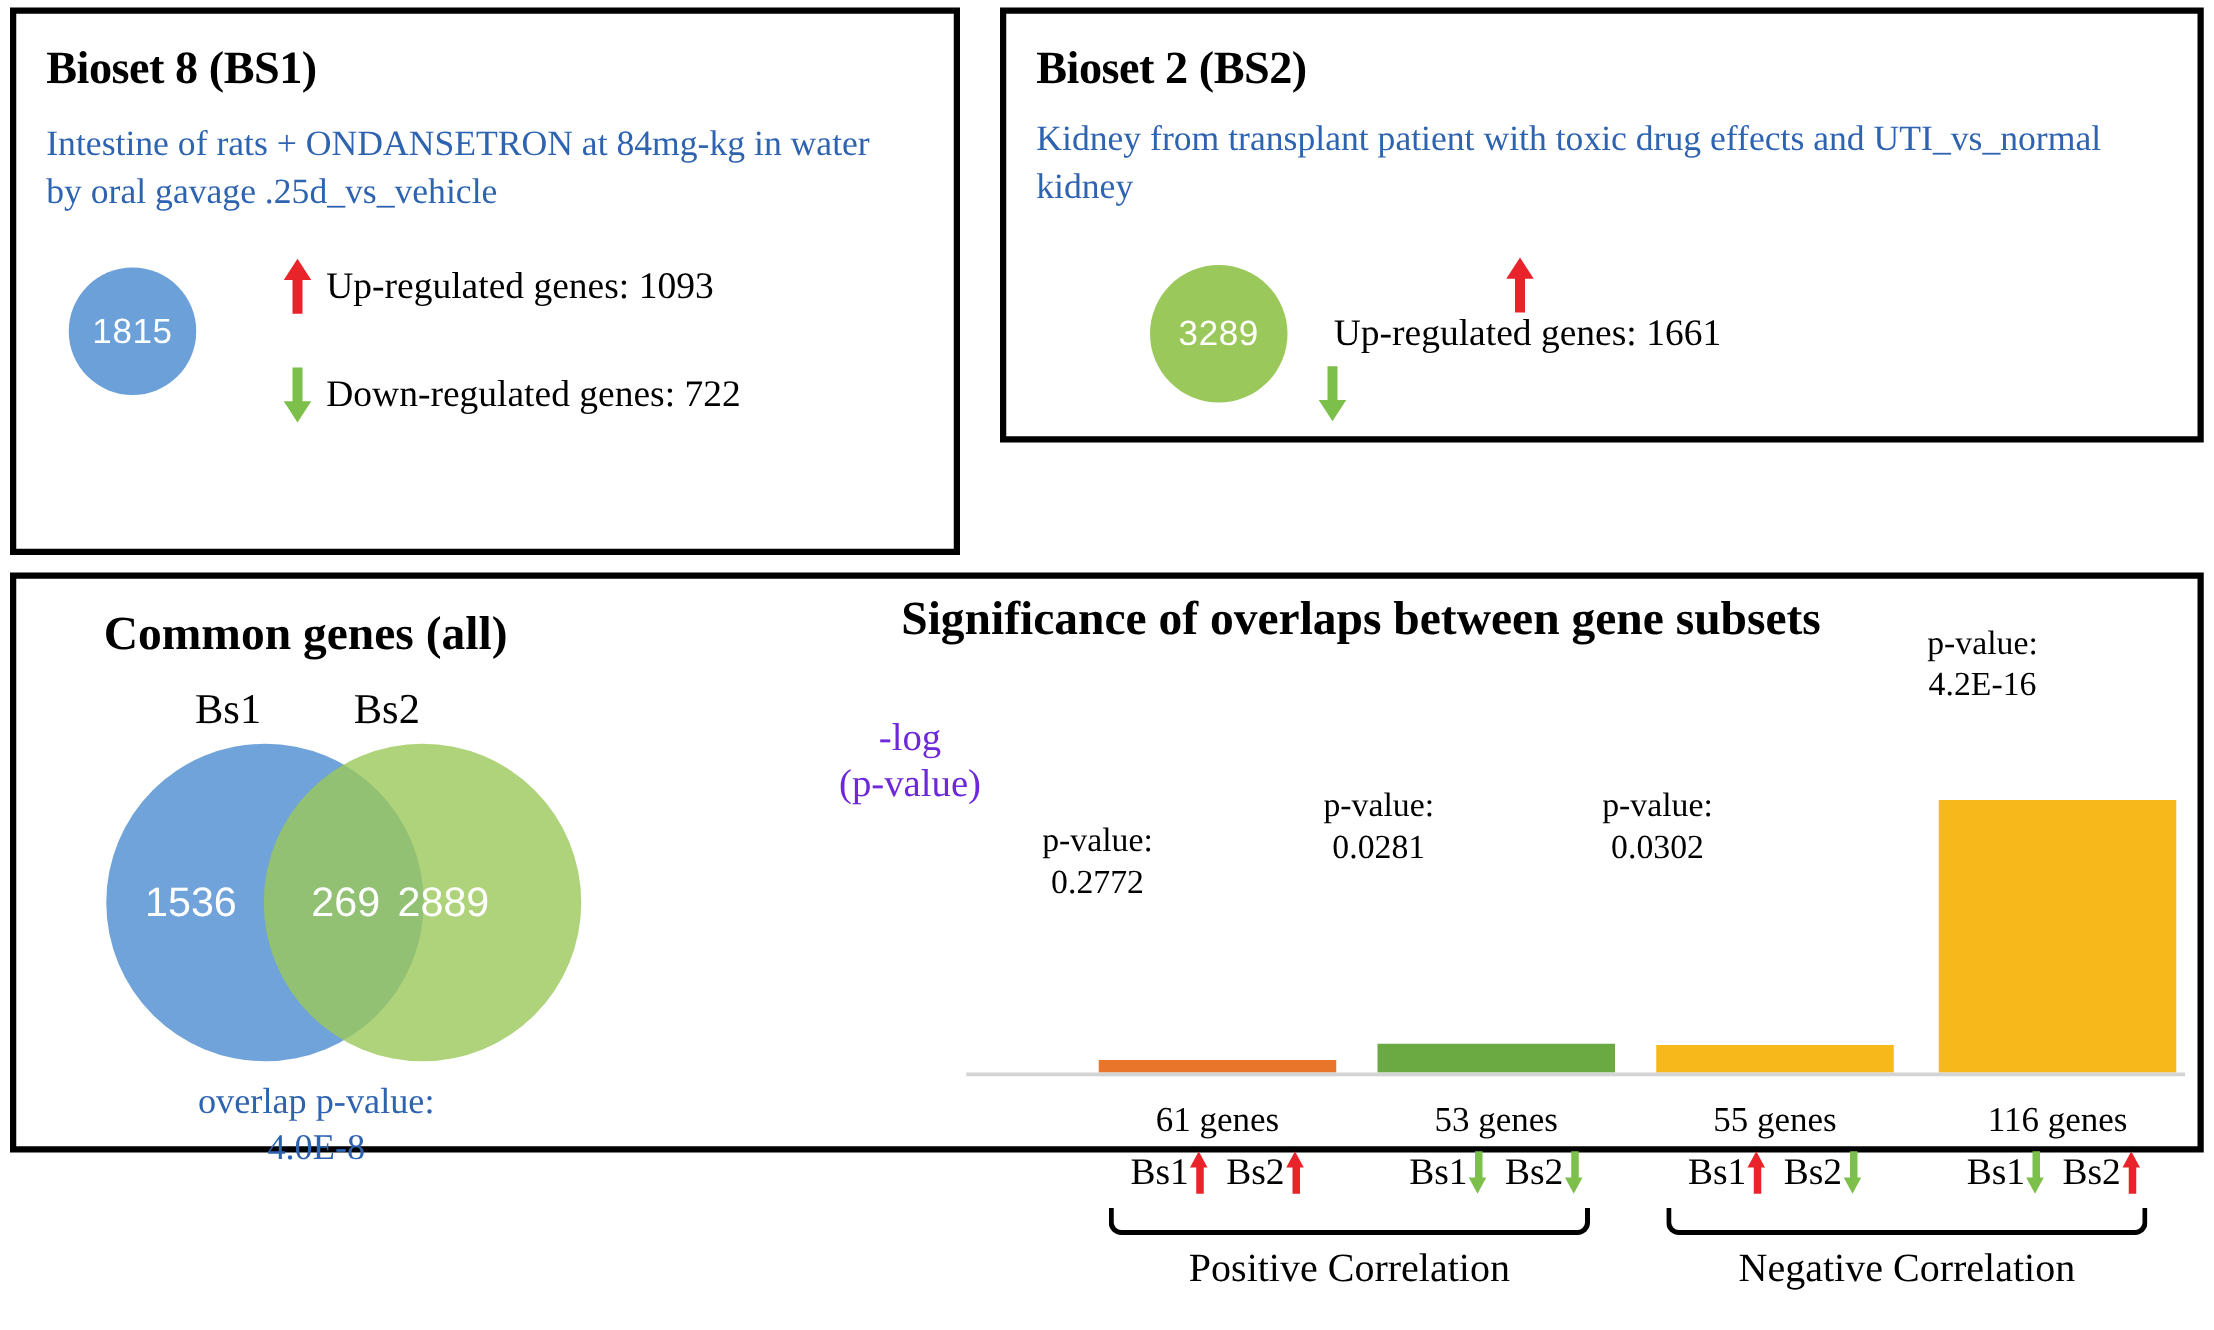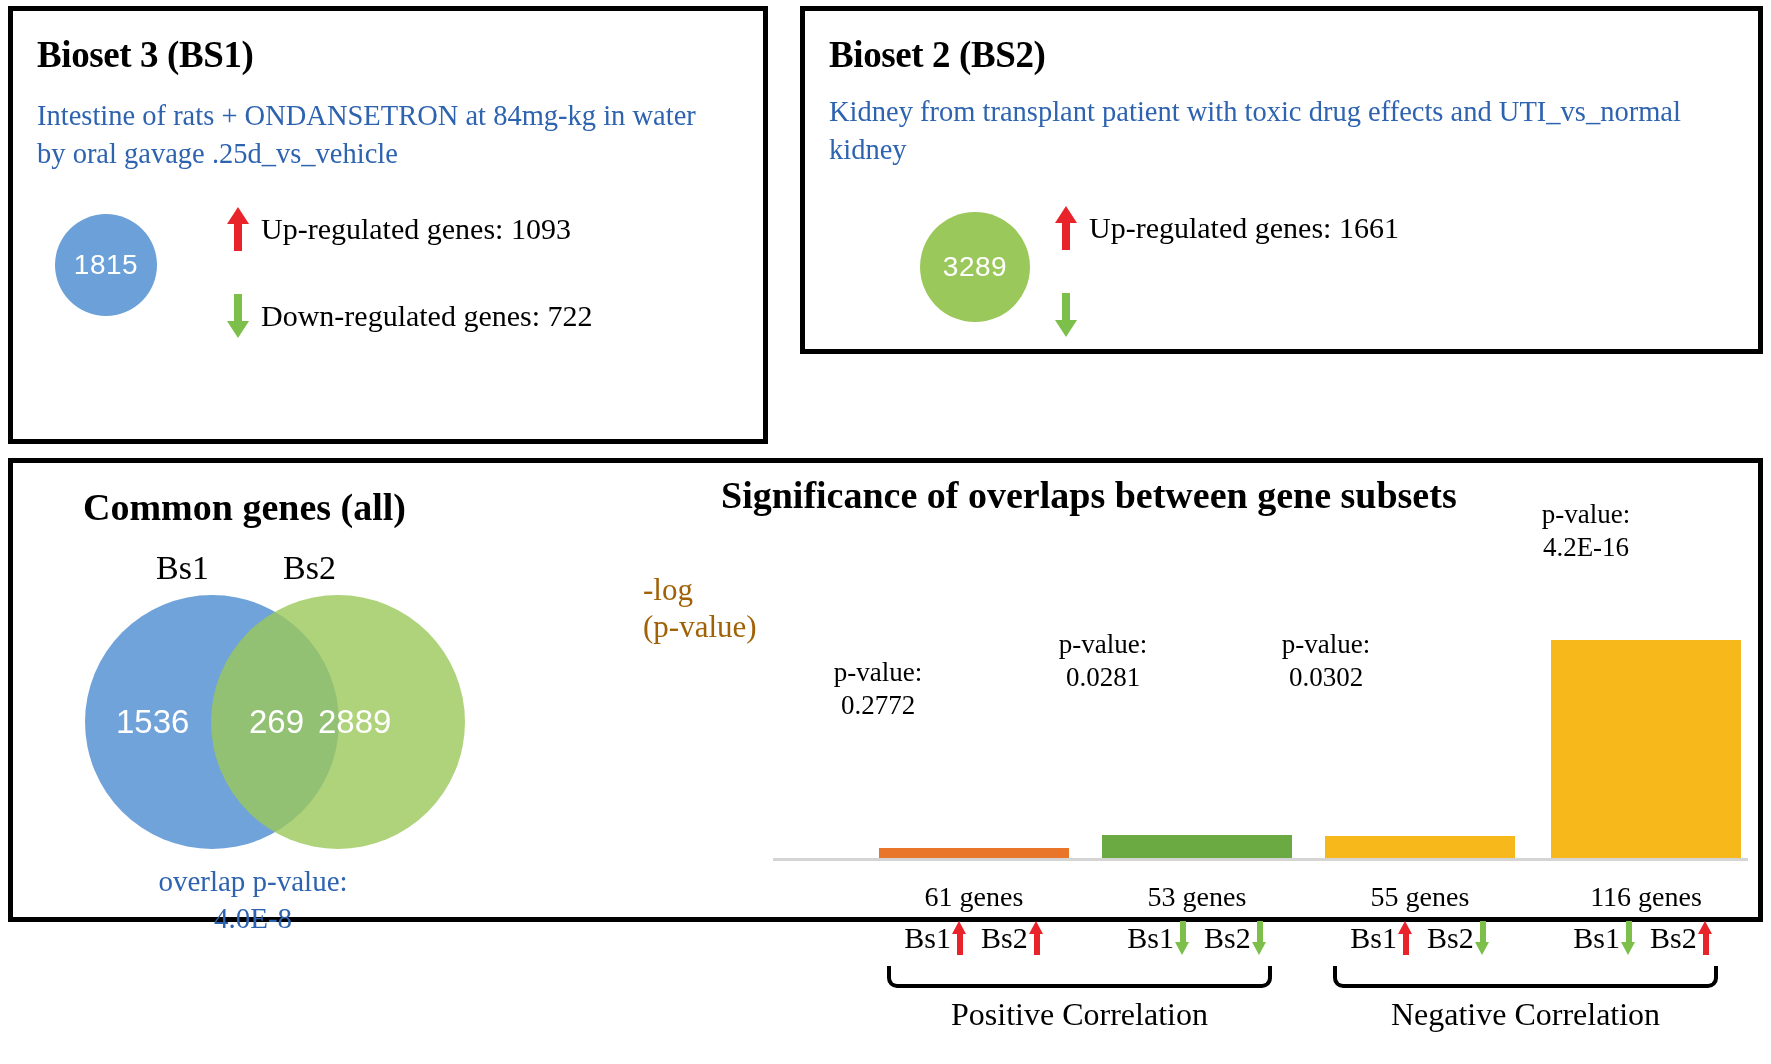--- a/index.html
+++ b/index.html
@@ -148,24 +148,24 @@
     text-align: center;
     font-size: 29px;
     line-height: 1.25;
     color: #2E63B0;
     white-space: nowrap;
   }
 
   
   #axis-label {
     position: absolute;
-    text-align: left;
+    text-align: center;
     font-size: 31px;
     line-height: 1.2;
-    color: #a16207;
+    color: #6d28d9;
   }
   #baseline {
     position: absolute;
     height: 3px;
     background: #D4D4D4;
   }
   .bar {
     position: absolute;
     box-sizing: border-box;
   }
@@ -215,21 +215,21 @@
     color: #000000;
     white-space: nowrap;
   }
 </style>
 </head>
 <body>
 
 <div id="figure">
 
   <div class="panel" id="panel-bs1">
-    <div class="bioset-title" style="left:24px; top:22px;">Bioset 3 (BS1)</div>
+    <div class="bioset-title" style="left:24px; top:22px;">Bioset 8 (BS1)</div>
     <div class="bioset-desc" style="left:24px; top:86px; width:690px;">Intestine of rats + ONDANSETRON at 84mg-kg in water by oral gavage .25d_vs_vehicle</div>
 
     <div class="bubble bubble-blue" style="left:42px; top:203px; width:102px; height:102px;">
       <span>1815</span>
     </div>
 
     <div class="reg-row" style="left:214px; top:196px;">
       <span class="arrow arrow-up arrow-red">
         <span class="head"></span>
           <span class="shaft"></span>
@@ -247,21 +247,21 @@
   </div>
 
   <div class="panel" id="panel-bs2">
     <div class="bioset-title" style="left:24px; top:22px;">Bioset 2 (BS2)</div>
     <div class="bioset-desc" style="left:24px; top:82px; width:900px;">Kidney from transplant patient with toxic drug effects and UTI_vs_normal kidney</div>
 
     <div class="bubble bubble-green" style="left:115px; top:201px; width:110px; height:110px;">
       <span>3289</span>
     </div>
 
-    <div class="reg-row" style="left:250px; top:195px;">
+    <div class="reg-row" style="left:250px; top:195px;flex-direction:column;">
       <span class="arrow arrow-up arrow-red">
         <span class="head"></span>
           <span class="shaft"></span>
       </span>
       <span class="reg-label">Up-regulated genes: 1661</span>
     </div>
 
     <div class="reg-row" style="left:250px; top:282px;">
       <span class="arrow arrow-down arrow-green">
         <span class="shaft"></span>

